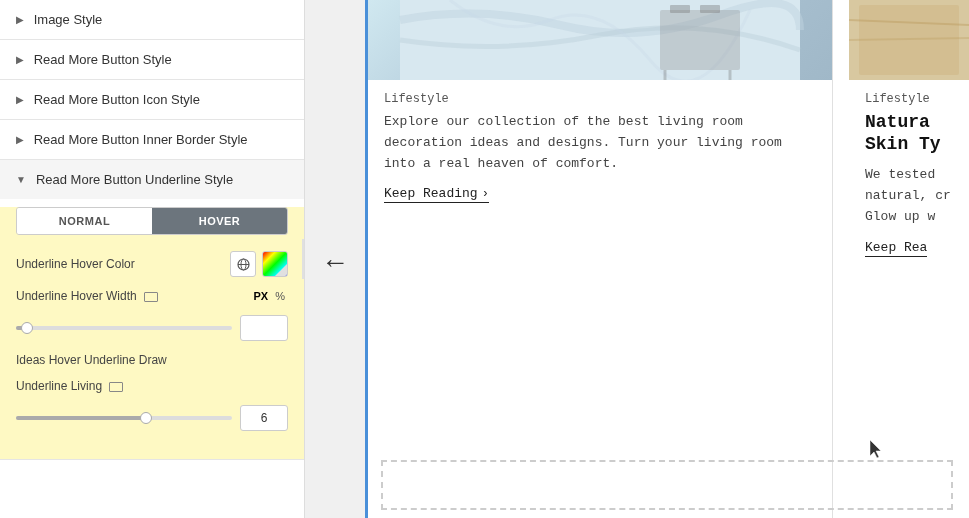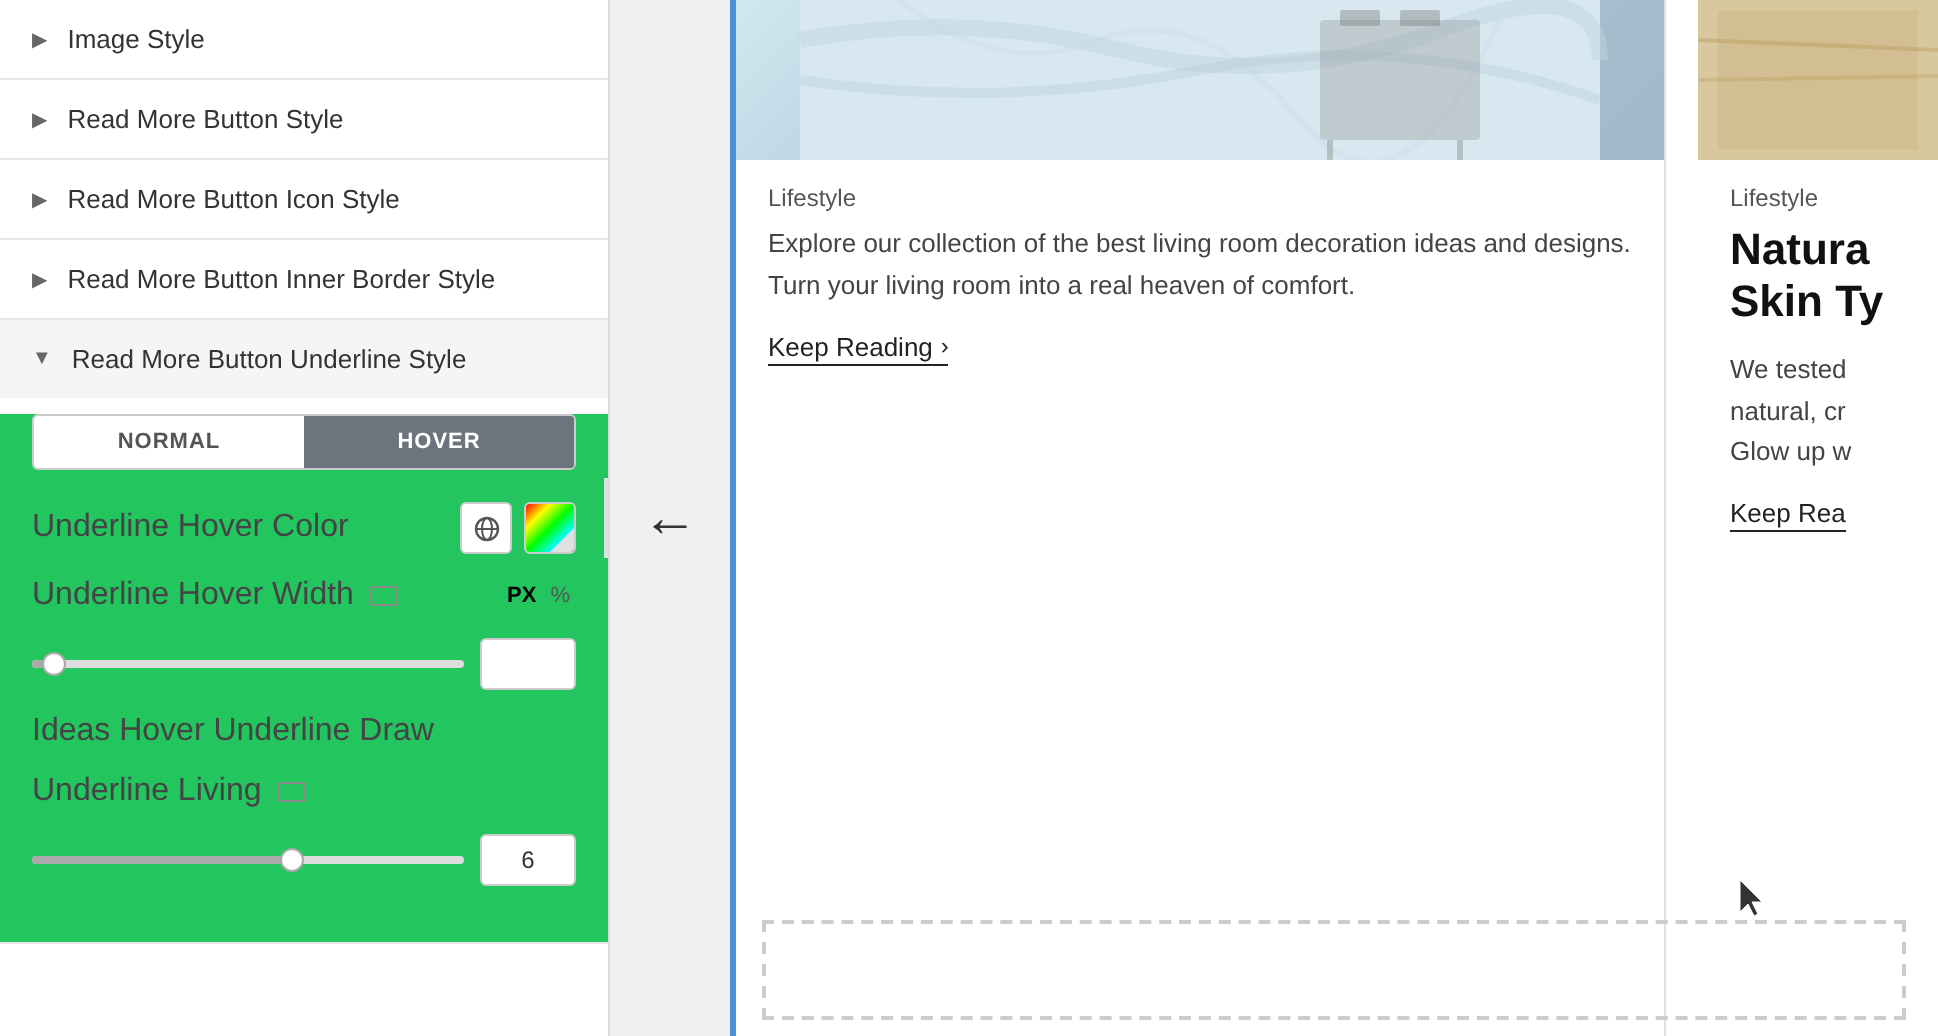--- a/index.html
+++ b/index.html
@@ -44,21 +44,21 @@
       font-size: 10px;
       color: #666;
     }
 
     .accordion-item.open .accordion-header {
       background: #f5f5f5;
     }
 
     .accordion-body {
       padding: 0 16px 16px 16px;
-      background: #22c55e;
+      background: #fef9c3;
     }
 
     
     .tab-group {
       display: flex;
       margin-bottom: 16px;
       border: 1px solid #ccc;
       border-radius: 3px;
       overflow: hidden;
     }
@@ -82,21 +82,21 @@
     }
 
     
     .form-row {
       display: flex;
       align-items: center;
       margin-bottom: 12px;
     }
 
     .form-label {
-      font-size: 16px;
+      font-size: 12px;
       color: #444;
       flex: 1;
     }
 
     .color-controls {
       display: flex;
       align-items: center;
       gap: 6px;
     }
 
@@ -262,20 +262,21 @@
       flex: 1;
       background: #fff;
       overflow: hidden;
       position: relative;
     }
 
     .content-inner {
       display: flex;
       height: 100%;
       gap: 16px;
+      font-family: Liberation Mono, monospace;
     }
 
     .article-card {
       flex: 1;
       padding: 0;
       border-right: 1px solid #e0e0e0;
       display: flex;
       flex-direction: column;
       overflow: hidden;
     }
@@ -497,21 +498,21 @@
       <div class="card-image card-image-right">
         <svg class="marble-svg" viewBox="0 0 120 80" xmlns="http://www.w3.org/2000/svg">
           <rect width="120" height="80" fill="#d8c8a0"></rect>
           <rect x="10" y="5" width="100" height="70" fill="#c8a870" opacity="0.3" rx="2"></rect>
           <line x1="0" y1="20" x2="120" y2="25" stroke="#b89858" stroke-width="2" opacity="0.4"></line>
           <line x1="0" y1="40" x2="120" y2="38" stroke="#b89858" stroke-width="2" opacity="0.3"></line>
         </svg>
       </div>
       <div class="card-body">
         <div class="card-category">Lifestyle</div>
-        <div class="card-title" style="font-size:22px;">Natura Skin Ty</div>
+        <div class="card-title" style="font-size:18px;">Natura Skin Ty</div>
         <div class="card-excerpt">We tested natural, cr Glow up w</div>
         <a class="card-link">
           <span>Keep Rea</span>
         </a>
       </div>
     </div>
 
   </div>
 
   <div style="position:absolute; bottom:8px; left:0; right:0; padding: 0 16px;">

